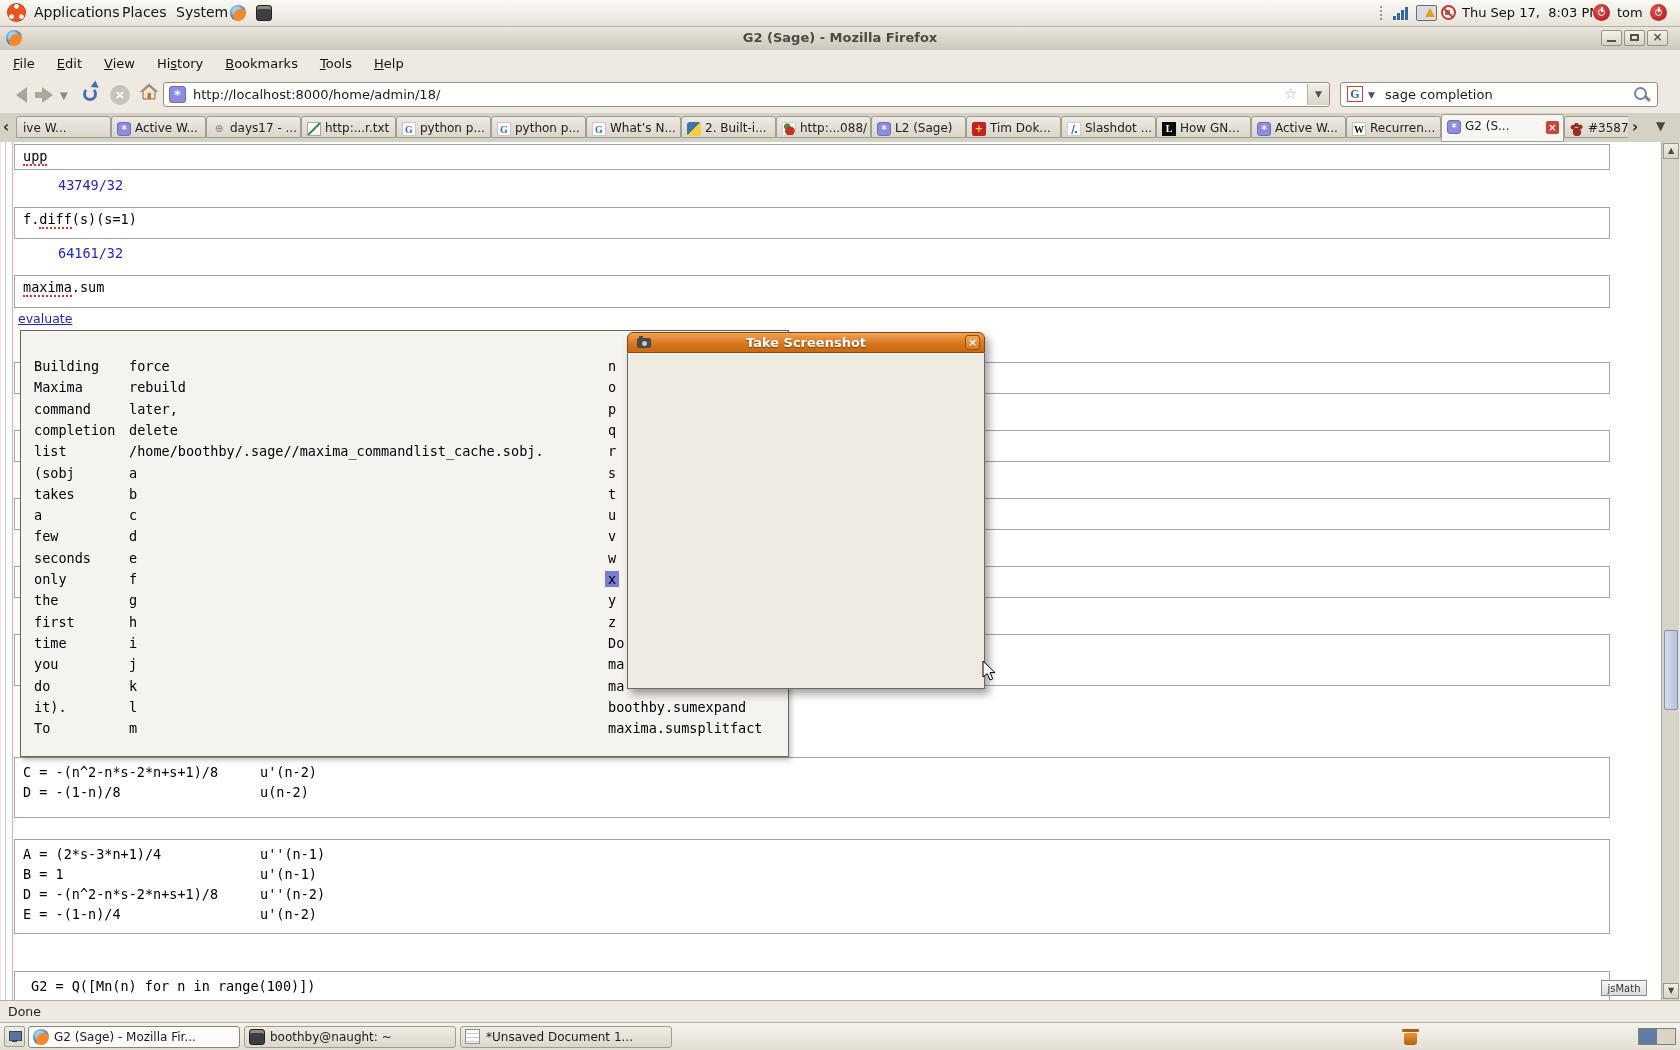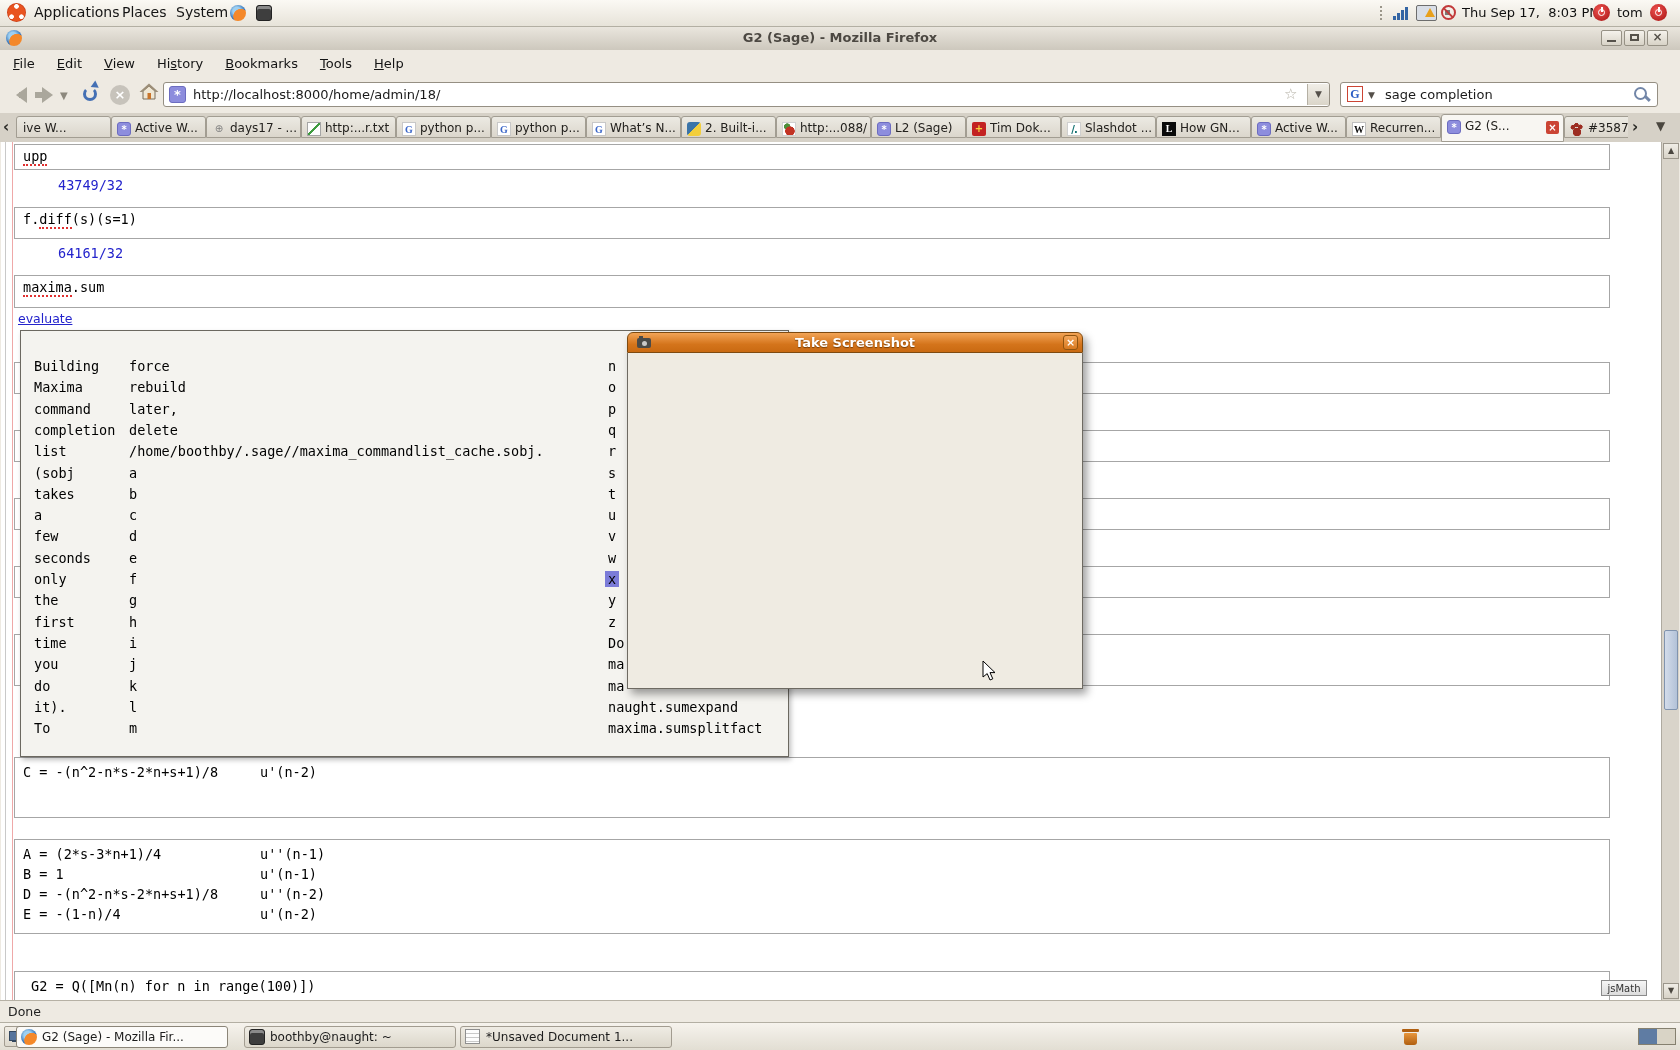--- a/index.html
+++ b/index.html
@@ -130,21 +130,21 @@
     border:1px solid #6b6860;box-shadow:2px 3px 5px rgba(0,0,0,.25);z-index:5;box-sizing:border-box;}
   .prow{position:absolute;left:0;width:100%;height:21px;
     font-family:"DejaVu Sans Mono","Liberation Mono",monospace;font-size:13.5px;line-height:21px;white-space:pre;color:#000;}
   .pc{position:absolute;top:0;}
   .pc1{left:13px;}.pc2{left:108px;}.pc3{left:587px;}
   .phl{background:#7b7bd8;padding:0 3px;margin-left:-3px;}
   
   #jsmath{position:absolute;left:1600px;top:838px;width:46px;height:16px;border:1px solid #8b8b8b;
     background:linear-gradient(#f6f6f6,#dcdcdc);font-size:10px;line-height:15px;text-align:center;color:#333;z-index:6;box-sizing:border-box;}
   
-  #dialog{position:absolute;left:626px;top:190px;width:456px;height:357px;z-index:10;
+  #dialog{position:absolute;left:626px;top:190px;width:358px;height:357px;z-index:10;
     box-shadow:4px 5px 9px rgba(0,0,0,.38);border-radius:6px 6px 0 0;}
   #dlgtitle{position:absolute;left:0;top:0;width:100%;height:21px;
     background:linear-gradient(#f2a456,#d4741b 60%,#c96a12);border:1px solid #7e4a10;
     border-radius:6px 6px 0 0;box-sizing:border-box;}
   #dlgtitletext{position:absolute;left:0;width:100%;text-align:center;line-height:19px;
     font-size:13px;font-weight:bold;color:#fff;text-shadow:0 1px 1px rgba(96,48,0,.8);}
   #dlgcam{position:absolute;left:9px;top:5px;width:14px;height:10px;background:#4a4a48;border-radius:2px;}
   #dlgcam .lens{position:absolute;left:4.5px;top:2.5px;width:5px;height:5px;background:#c9c9c9;border-radius:50%;}
   #dlgcam .bump{position:absolute;left:2px;top:-2px;width:4px;height:2px;background:#4a4a48;}
   #dlgclose{position:absolute;right:4px;top:2px;width:15px;height:15px;background:linear-gradient(#f3a75c,#d8791f);
@@ -364,21 +364,21 @@
           <div class="prow" style="top: 152.8px;"><span class="pc pc1">takes</span><span class="pc pc2">b</span><span class="pc pc3">t</span></div>
           <div class="prow" style="top: 174.1px;"><span class="pc pc1">a</span><span class="pc pc2">c</span><span class="pc pc3">u</span></div>
           <div class="prow" style="top: 195.4px;"><span class="pc pc1">few</span><span class="pc pc2">d</span><span class="pc pc3">v</span></div>
           <div class="prow" style="top: 216.7px;"><span class="pc pc1">seconds</span><span class="pc pc2">e</span><span class="pc pc3">w</span></div>
           <div class="prow" style="top: 238px;"><span class="pc pc1">only</span><span class="pc pc2">f</span><span class="pc pc3"><span class="phl">x</span></span></div>
           <div class="prow" style="top: 259.3px;"><span class="pc pc1">the</span><span class="pc pc2">g</span><span class="pc pc3">y</span></div>
           <div class="prow" style="top: 280.6px;"><span class="pc pc1">first</span><span class="pc pc2">h</span><span class="pc pc3">z</span></div>
           <div class="prow" style="top: 301.9px;"><span class="pc pc1">time</span><span class="pc pc2">i</span><span class="pc pc3">Do</span></div>
           <div class="prow" style="top: 323.2px;"><span class="pc pc1">you</span><span class="pc pc2">j</span><span class="pc pc3">ma</span></div>
           <div class="prow" style="top: 344.5px;"><span class="pc pc1">do</span><span class="pc pc2">k</span><span class="pc pc3">ma</span></div>
-          <div class="prow" style="top: 365.8px;"><span class="pc pc1">it).</span><span class="pc pc2">l</span><span class="pc pc3">naught.sumexpand</span></div>
+          <div class="prow" style="top: 365.8px;"><span class="pc pc1">it).</span><span class="pc pc2">l</span><span class="pc pc3">boothby.sumexpand</span></div>
           <div class="prow" style="top: 387.1px;"><span class="pc pc1">To</span><span class="pc pc2">m</span><span class="pc pc3">maxima.sumsplitfact</span></div>
         </div>
 
       <div id="jsmath">jsMath</div>
 
       <div id="dialog">
         <div id="dlgtitle">
           <span id="dlgcam">
               <span class="bump"></span>
               <span class="lens"></span>
@@ -410,20 +410,21 @@
           <span class="nbtext"><span class="sq">maxima</span><span>.sum</span></span>
         </div>
         <div class="evallink">evaluate</div>
         <div class="nbcell" style="top: 220px; height: 32px;"></div>
         <div class="nbcell" style="top: 288px; height: 32px;"></div>
         <div class="nbcell" style="top: 356px; height: 32px;"></div>
         <div class="nbcell" style="top: 424px; height: 32px;"></div>
         <div class="nbcell" style="top: 492px; height: 52px;"></div>
         <div class="nbcell" style="top: 615px; height: 61px;">
           <div class="mrow" style="top: 4px;"><span style="position: absolute; left: 8px;">C = -(n^2-n*s-2*n+s+1)/8</span><span style="position: absolute; left: 245px;">u'(n-2)</span></div>
+          <div class="mrow" style="top: 24px;"><span style="position: absolute; left: 8px;">D = -(1-n)/8</span><span style="position: absolute; left: 245px;">u(n-2)</span></div>
         </div>
         <div class="nbcell" style="top: 697px; height: 95px;">
           <div class="mrow" style="top: 4px;"><span style="position: absolute; left: 8px;">A = (2*s-3*n+1)/4</span><span style="position: absolute; left: 245px;">u''(n-1)</span></div>
           <div class="mrow" style="top: 24px;"><span style="position: absolute; left: 8px;">B = 1</span><span style="position: absolute; left: 245px;">u'(n-1)</span></div>
           <div class="mrow" style="top: 44px;"><span style="position: absolute; left: 8px;">D = -(n^2-n*s-2*n+s+1)/8</span><span style="position: absolute; left: 245px;">u''(n-2)</span></div>
           <div class="mrow" style="top: 64px;"><span style="position: absolute; left: 8px;">E = -(1-n)/4</span><span style="position: absolute; left: 245px;">u'(n-2)</span></div>
         </div>
         <div class="nbcell" style="top: 829px; height: 31px;">
           <div class="mrow" style="top: 4px;"><span style="position: absolute; left: 16px;">G2 = Q([Mn(n) for n in range(100)])</span></div>
         </div>
@@ -433,21 +434,21 @@
       <span id="statustext">Done</span>
     </div>
   </div>
 
   <div id="botpanel">
     <div id="showdesk">
         <span class="scr"></span>
         <span class="stand"></span>
       </div>
     <div id="taskwins">
-        <div class="taskbtn active" style="left: 16px;">
+        <div class="taskbtn active" style="left: 28px;">
           <span class="tbic ffico"></span>
           <span class="tblabel">G2 (Sage) - Mozilla Fir...</span>
         </div>
         <div class="taskbtn" style="left: 244px;">
           <span class="tbic termico"></span>
           <span class="tblabel">boothby@naught: ~</span>
         </div>
         <div class="taskbtn" style="left: 460px;">
           <span class="tbic gedico"></span>
           <span class="tblabel">*Unsaved Document 1...</span>

